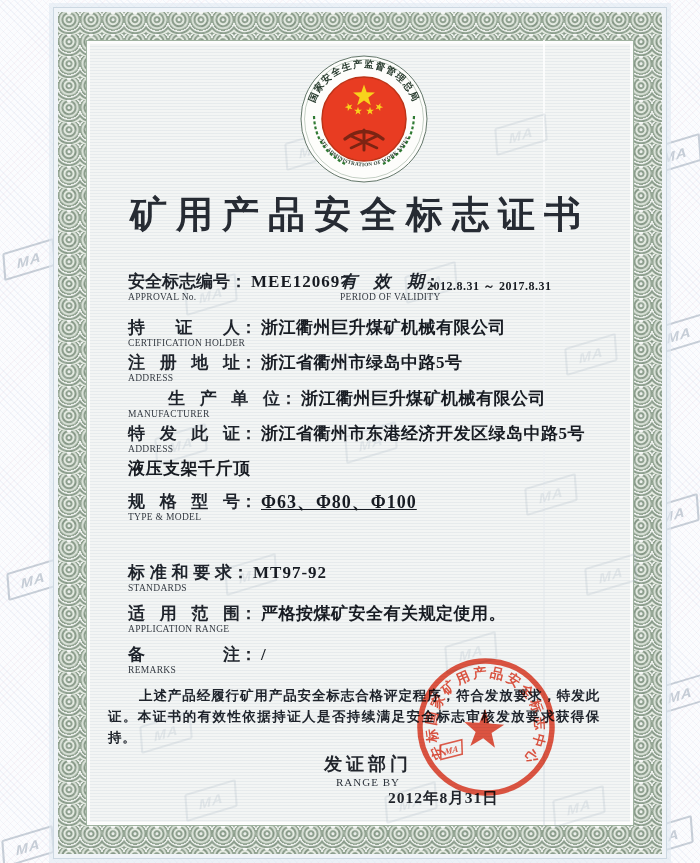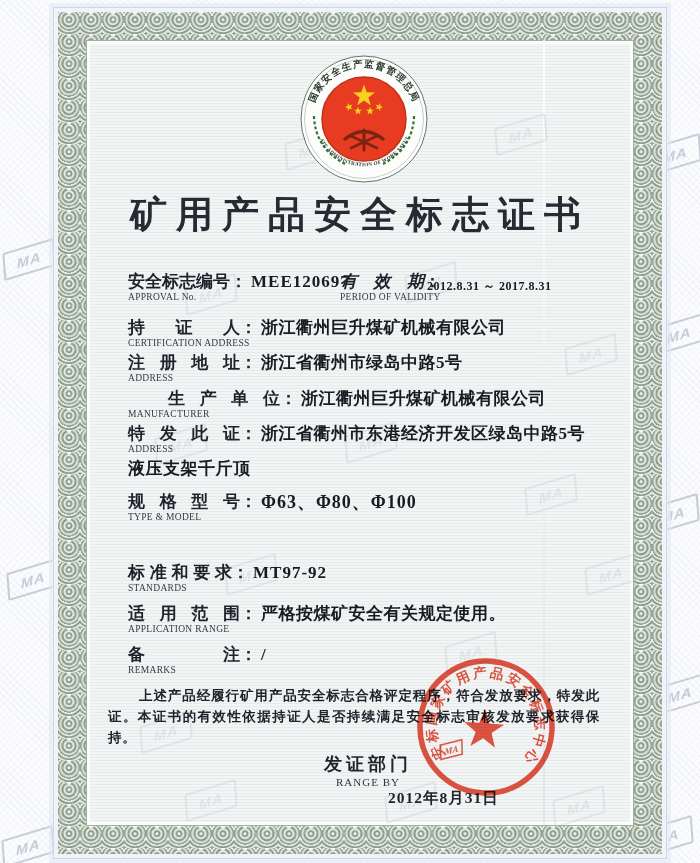--- a/index.html
+++ b/index.html
@@ -200,21 +200,21 @@
         <span style="display:inline-block;">
           <span class="cn just w84" style="display:inline-block;">有效期</span><span class="colon">：</span>
         </span>
         <span class="en">PERIOD OF VALIDITY</span>
       </span>
     </div>
     <div class="val" style="position:absolute;left:341px;top:236px;font-size:12px;">2012.8.31 ～ 2017.8.31</div>
 
     <div class="row" style="top:278px;">
       <span class="lbl"><span style="display:inline-block;"><span class="cn just w112" style="display:inline-block;">持证人</span><span class="colon">：</span></span>
-      <span class="en">CERTIFICATION ADDRESS</span></span>
+      <span class="en">CERTIFICATION HOLDER</span></span>
       <span class="val">浙江衢州巨升煤矿机械有限公司</span>
     </div>
 
     <div class="row" style="top:313px;">
       <span class="lbl"><span style="display:inline-block;"><span class="cn just w112" style="display:inline-block;">注册地址</span><span class="colon">：</span></span>
       <span class="en">ADDRESS</span></span>
       <span class="val">浙江省衢州市绿岛中路5号</span>
     </div>
 
     <div class="row" style="top:349px;">
@@ -229,21 +229,21 @@
       <span class="val">浙江省衢州市东港经济开发区绿岛中路5号</span>
     </div>
 
     <div class="row" style="top:419px;">
       <span class="val">液压支架千斤顶</span>
     </div>
 
     <div class="row" style="top:452px;">
       <span class="lbl"><span style="display:inline-block;font-family:Liberation Serif, serif;"><span class="cn just w112" style="display:inline-block;">规格型号</span><span class="colon">：</span></span>
       <span class="en">TYPE &amp; MODEL</span></span>
-      <span class="val" style="font-size:18px;letter-spacing:1px;">Φ63、Φ80、Φ100</span>
+      <span class="val" style="font-size:18px;letter-spacing:1px;text-decoration:underline;">Φ63、Φ80、Φ100</span>
     </div>
 
     <div class="row" style="top:523px;">
       <span class="lbl"><span style="display:inline-block;"><span class="cn just w104" style="display:inline-block;">标准和要求</span><span class="colon">：</span></span>
       <span class="en">STANDARDS</span></span>
       <span class="val" style="letter-spacing:1px;">MT97-92</span>
     </div>
 
     <div class="row" style="top:564px;">
       <span class="lbl"><span style="display:inline-block;"><span class="cn just w112" style="display:inline-block;">适用范围</span><span class="colon">：</span></span>

